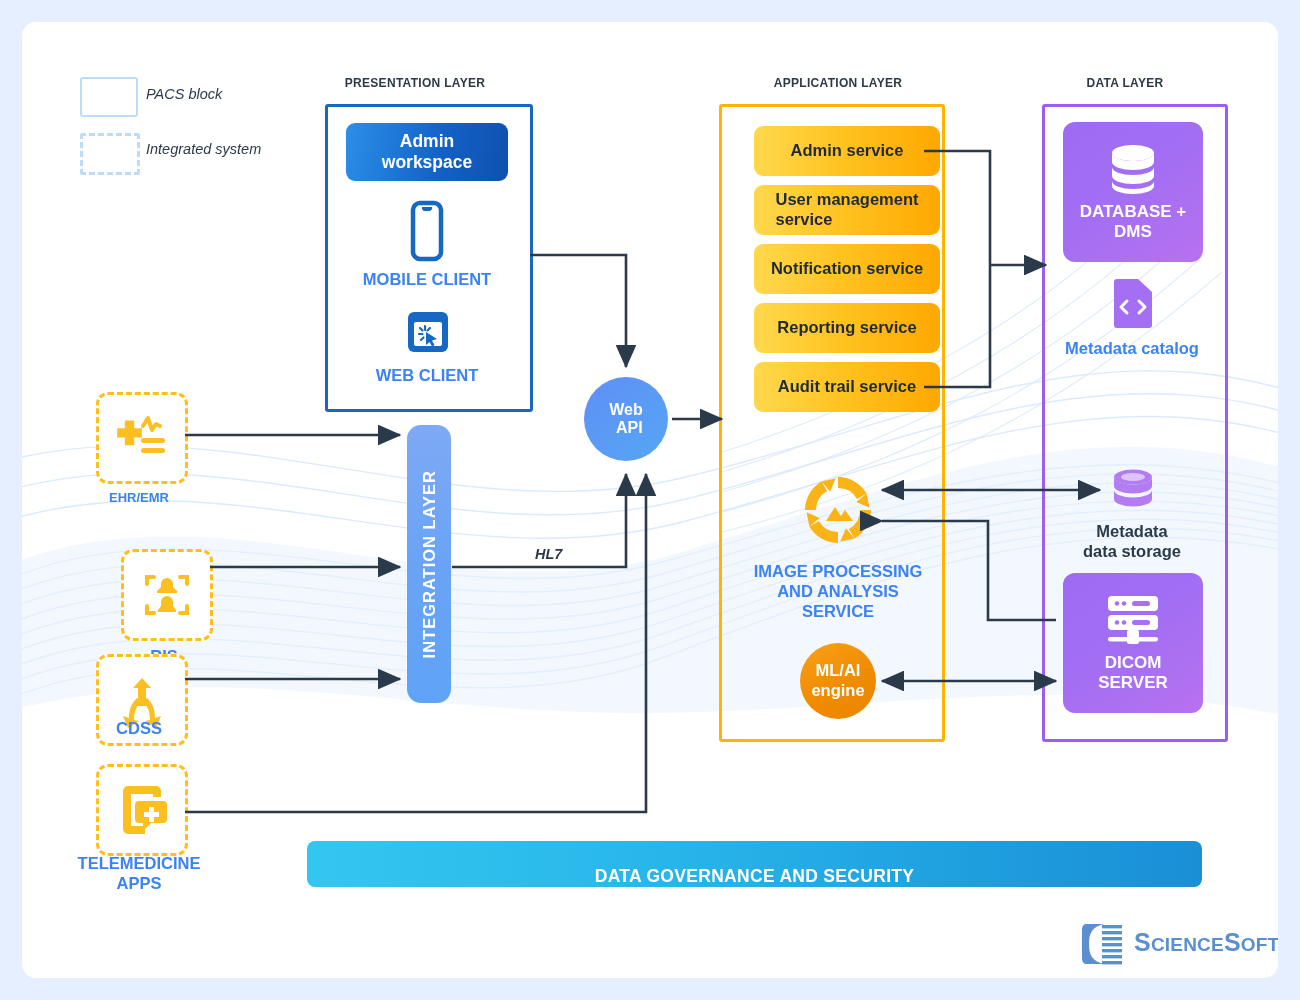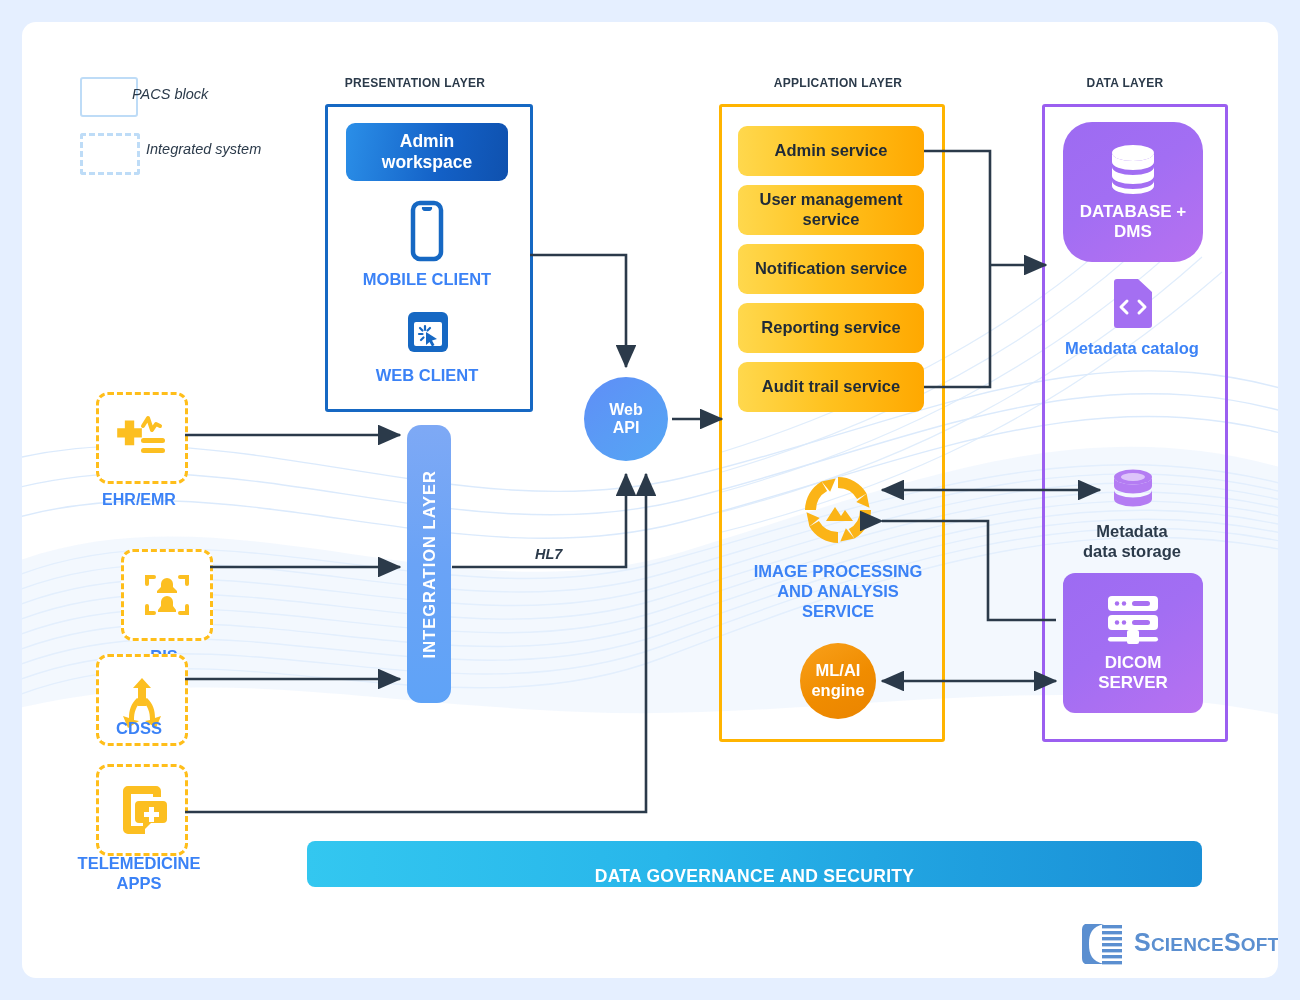--- a/index.html
+++ b/index.html
@@ -37,21 +37,21 @@
     position:absolute;text-align:center;font-weight:bold;color:#3b82f6;
     line-height:1.2;white-space:pre-line;
   }
 
   
   .app-box{border:3px solid #ffb400;border-radius:3px;}
   .svc-pill{
     position:absolute;border-radius:9px;
     background:linear-gradient(90deg,#ffd84d 0%,#ffc21f 48%,#ffa800 100%);
     color:#1f2a37;font-weight:bold;font-size:16.5px;line-height:1.2;
-    display:flex;align-items:center;justify-content:center;text-align:center;
+    display:flex;align-items:center;justify-content:center;text-align:left;margin-left:16px;
   }
   .ml-circle{
     position:absolute;border-radius:50%;
     background:linear-gradient(150deg,#f9a11b 0%,#f08c00 55%,#ea8400 100%);
     color:#fff;font-weight:bold;font-size:16.5px;line-height:1.2;
     display:flex;align-items:center;justify-content:center;text-align:center;
   }
 
   
   .data-box{border:3px solid #9b5ff0;border-radius:3px;}
@@ -59,21 +59,21 @@
     position:absolute;border-radius:12px;
     background:linear-gradient(145deg,#9d6bf2 0%,#a26ef3 45%,#b771f0 100%);
     color:#fff;font-weight:bold;font-size:17px;line-height:1.2;text-align:center;
     display:flex;flex-direction:column;align-items:center;justify-content:center;
   }
 
   
   .webapi{
     position:absolute;border-radius:50%;
     background:linear-gradient(140deg,#5f8ef7 0%,#5a9bf5 50%,#55a6f4 100%);
-    color:#fff;font-weight:bold;font-size:16px;line-height:1.15;text-align:center;
+    color:#fff;font-weight:bold;font-size:16px;line-height:1.15;text-align:right;
     display:flex;align-items:center;justify-content:center;
   }
   .integration{
     position:absolute;border-radius:14px;
     background:linear-gradient(180deg,#7ea9f5 0%,#6aa3f6 50%,#5fa3f7 100%);
     color:#fff;font-weight:bold;font-size:16.5px;letter-spacing:1px;
     display:flex;align-items:center;justify-content:center;
   }
   .integration span{
     writing-mode:vertical-rl;transform:rotate(180deg);white-space:nowrap;
@@ -121,21 +121,21 @@
     <g fill="none" stroke="#dbeafb" stroke-width="1.2" opacity="0.85">
       <path d="M700 430 C 860 380, 1010 300, 1120 190"></path>
       <path d="M700 450 C 870 400, 1020 320, 1140 205"></path>
       <path d="M700 470 C 880 420, 1030 340, 1160 220"></path>
       <path d="M700 490 C 890 440, 1040 360, 1180 235"></path>
       <path d="M700 510 C 900 460, 1050 380, 1200 250"></path>
     </g>
   </svg>
 
   <div class="legend-swatch" style="left:58px;top:55px;width:54px;height:36px;border:2.5px solid #bedcf7;"></div>
-  <div class="legend-label" style="left:110px;top:64px;">PACS block</div>
+  <div class="legend-label" style="left:124px;top:64px;">PACS block</div>
 
   <div class="legend-swatch" style="left:58px;top:111px;width:54px;height:36px;border:3px dashed #bedcf7;"></div>
   <div class="legend-label" style="left:124px;top:119px;">Integrated system</div>
 
   <div class="layer-title" style="left:278px;top:54px;width:230px;">PRESENTATION LAYER</div>
   <div class="layer-box pres-box" style="left:303px;top:82px;width:202px;height:302px;"></div>
 
   <div class="admin-pill" style="left:324px;top:101px;width:162px;height:58px;">
     <span style="white-space:pre-line;">Admin
 workspace</span>
@@ -199,21 +199,21 @@
 SERVICE</div>
 
   <div class="ml-circle" style="left:778px;top:621px;width:76px;height:76px;">
     <span style="white-space:pre-line;">ML/AI
 engine</span>
   </div>
 
   <div class="layer-title" style="left:1008px;top:54px;width:190px;">DATA LAYER</div>
   <div class="layer-box data-box" style="left:1020px;top:82px;width:180px;height:632px;"></div>
 
-  <div class="purple-tile" style="left:1041px;top:100px;width:140px;height:140px;border-radius:29px;">
+  <div class="purple-tile" style="left:1041px;top:100px;width:140px;height:140px;">
     <svg width="58" height="54" viewBox="0 0 58 54" style="margin-bottom:6px;">
       <ellipse cx="29" cy="11" rx="21" ry="8" fill="#ffffff"></ellipse>
       <path d="M8 11 v9 a21 8 0 0 0 42 0 v-9 a21 8 0 0 1 -42 0 z" fill="#ffffff"></path>
       <path d="M8 25 v9 a21 8 0 0 0 42 0 v-9 a21 8 0 0 1 -42 0 z" fill="#ffffff"></path>
       <path d="M8 39 v5 a21 8 0 0 0 42 0 v-5 a21 8 0 0 1 -42 0 z" fill="#ffffff"></path>
     </svg>
     <span style="white-space:pre-line;">DATABASE +
 DMS</span>
   </div>
 
@@ -254,21 +254,21 @@
   </div>
 
   <div class="ext-box" style="left:74px;top:370px;width:86px;height:86px;">
     <svg width="58" height="52" viewBox="0 0 58 52">
       <path d="M12 12 h9 v-9 h11 v9 h9 v11 h-9 v9 h-11 v-9 h-9 z" fill="#fcbf21" transform="translate(-6,6) scale(0.85)"></path>
       <path d="M30 14 l5 -8 l4 12 l4 -6 l4 2" fill="none" stroke="#fcbf21" stroke-width="4" stroke-linecap="round" stroke-linejoin="round"></path>
       <rect x="28" y="26" width="24" height="5" rx="2.5" fill="#fcbf21"></rect>
       <rect x="28" y="36" width="24" height="5" rx="2.5" fill="#fcbf21"></rect>
     </svg>
   </div>
-  <div class="node-label" style="left:57px;top:468px;width:120px;font-size:16px;white-space:pre-line;">EHR/EMR</div>
+  <div class="node-label" style="left:57px;top:468px;width:120px;font-size:13px;white-space:pre-line;">EHR/EMR</div>
 
   <div class="ext-box" style="left:99px;top:527px;width:86px;height:86px;">
     <svg width="56" height="56" viewBox="0 0 56 56">
       <g stroke="#fcbf21" stroke-width="4" fill="none" stroke-linecap="round">
         <path d="M8 17 v-7 h7"></path>
           <path d="M48 17 v-7 h-7"></path>
         <path d="M8 39 v7 h7"></path>
           <path d="M48 39 v7 h-7"></path>
       </g>
       <path d="M28 11 a6 6 0 0 1 6 6 v3 l4 4 v2 h-20 v-2 l4 -4 v-3 a6 6 0 0 1 6 -6 z" fill="#fcbf21"></path>

